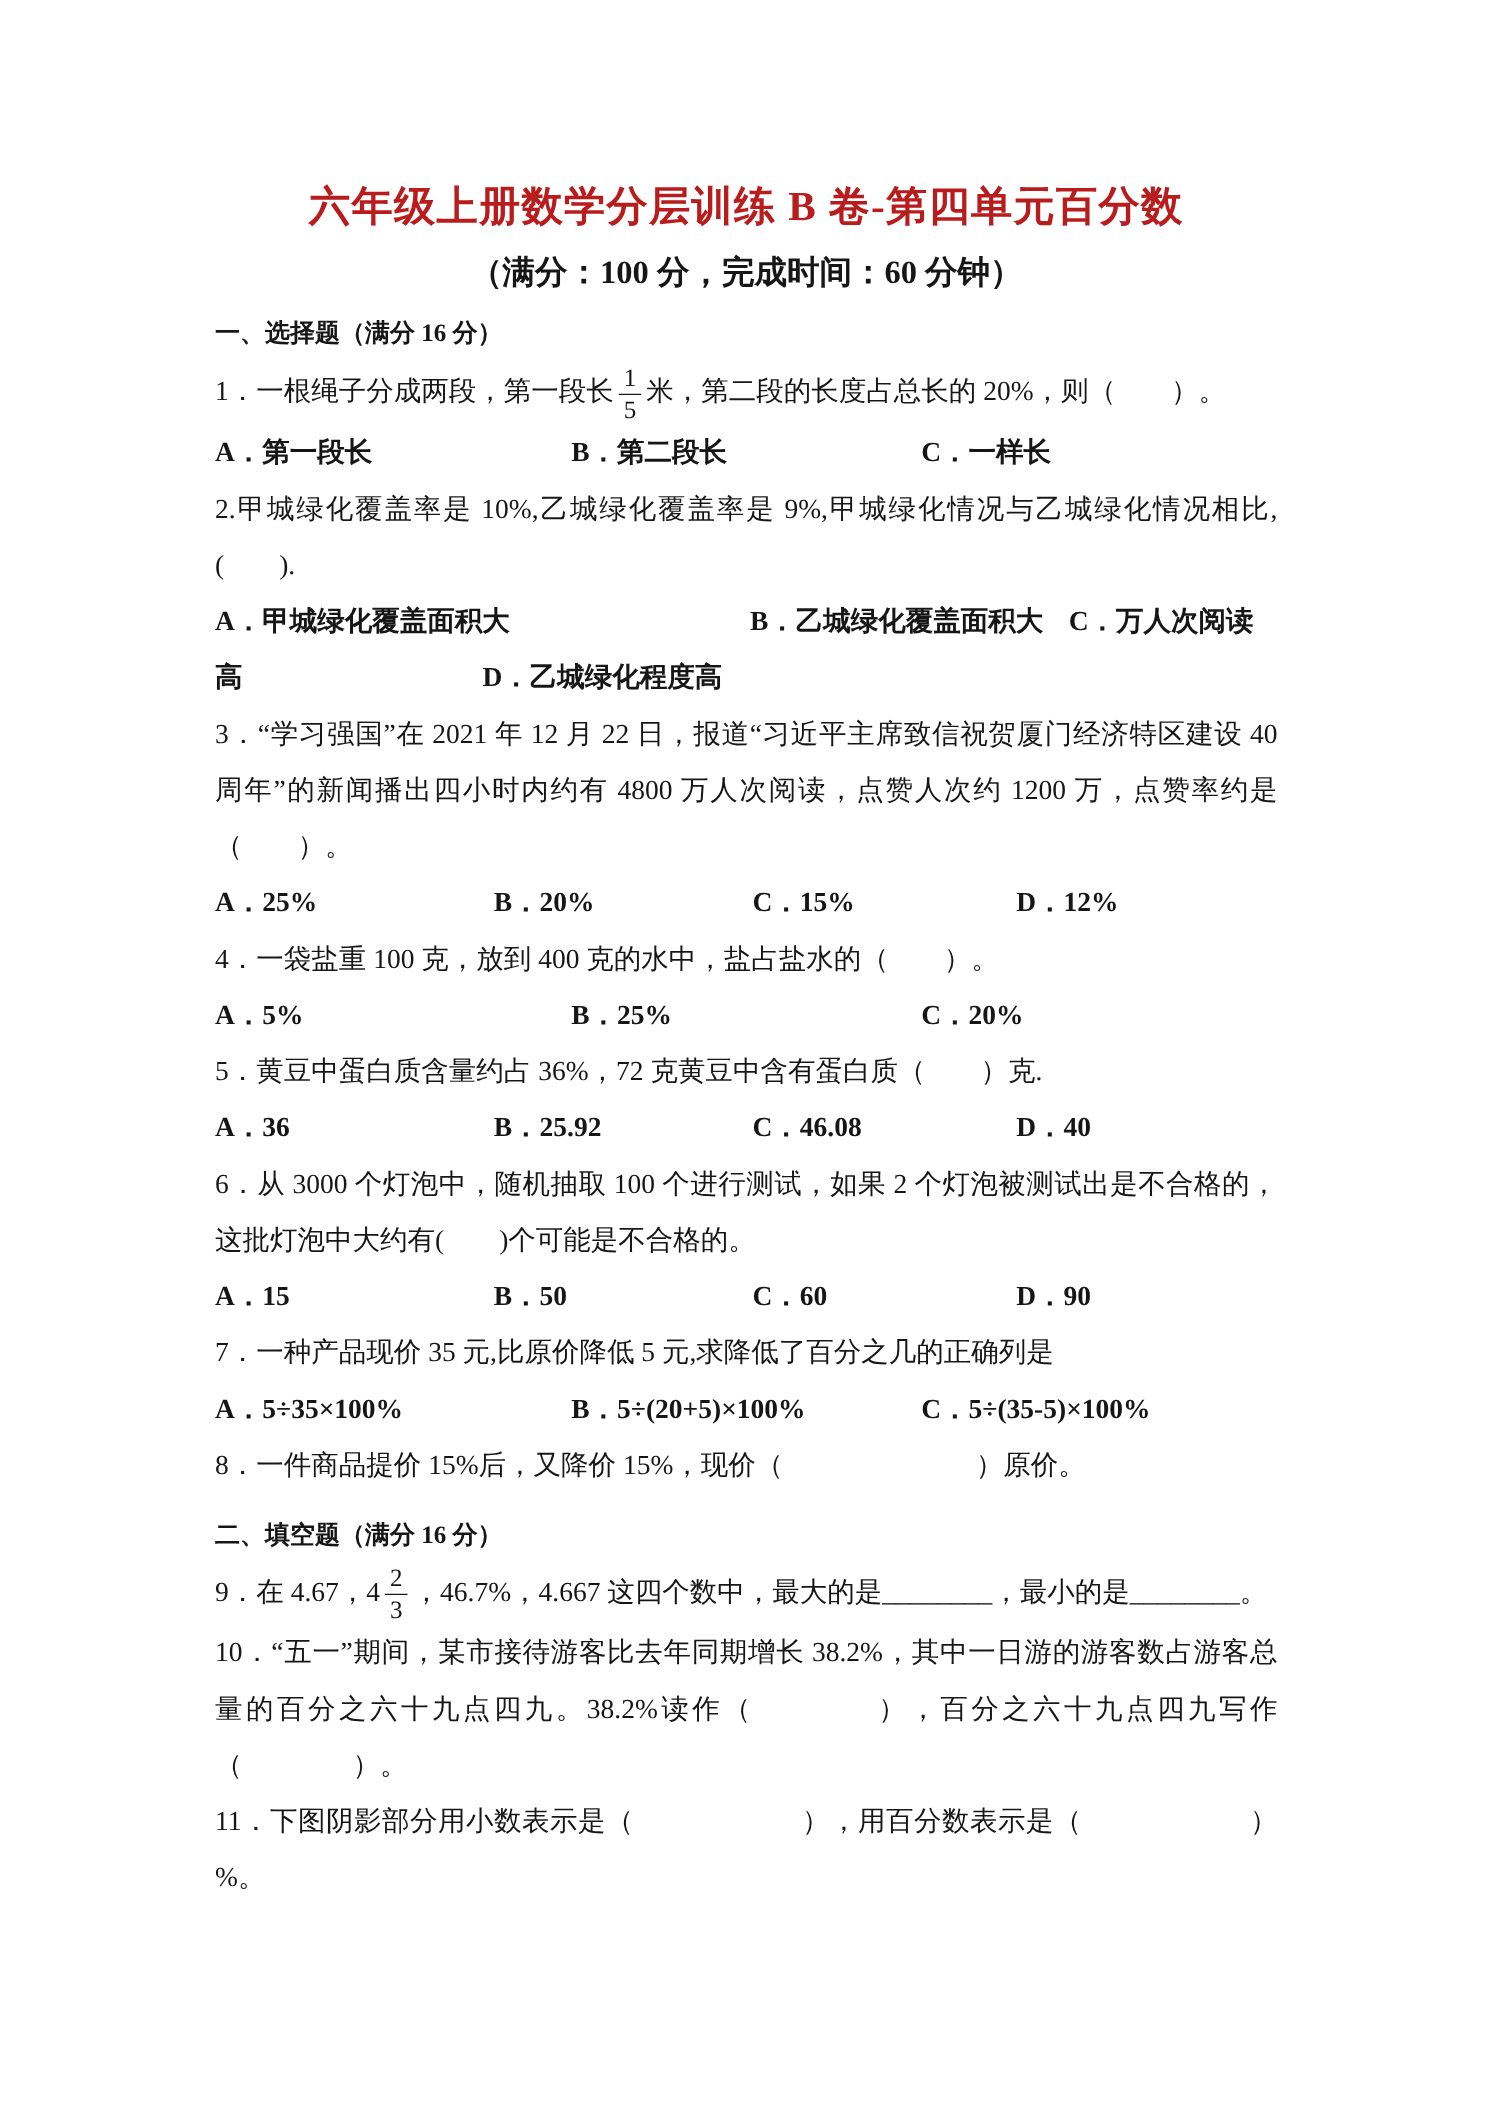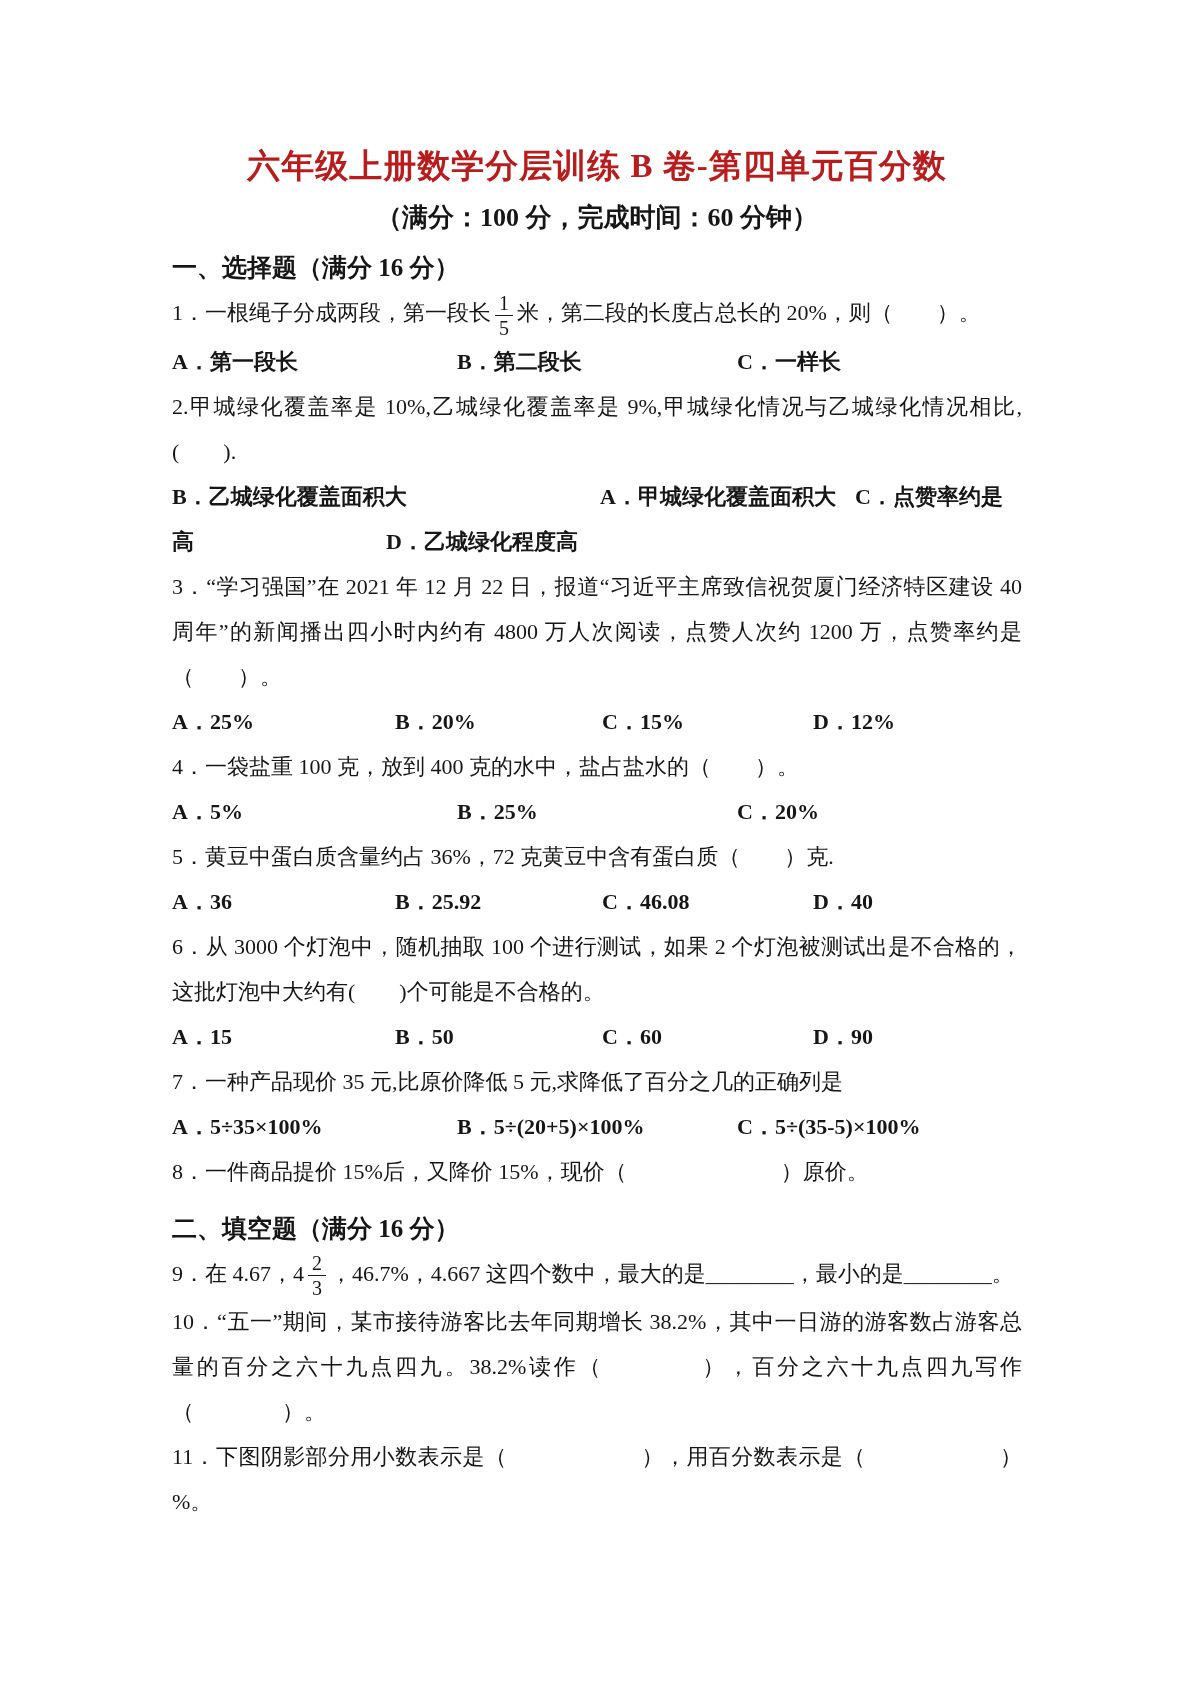--- a/index.html
+++ b/index.html
@@ -16,21 +16,21 @@
   }
   .title {
     font-size:33px; font-weight:700; text-align:center;
     line-height:1.25; letter-spacing:1px;
   }
   .subtitle {
     font-size:26px; font-weight:700; text-align:center;
     margin-top:16px; line-height:30px;
   }
   .heading {
-    font-size:25px; font-weight:700;
+    font-size:20px; font-weight:700;
     margin-top:12px; line-height:45px;
   }
   .para { font-size:22px; line-height:45px; text-align:justify; }
   .opts { display:flex; font-size:22px; line-height:45px; }
   .opts span { display:block; white-space:nowrap;font-weight:bold; }
   .c3 span:nth-child(1){ width:285px; }
   .c3 span:nth-child(2){ width:280px; }
   .c4 span:nth-child(1){ width:223px; }
   .c4 span:nth-child(2){ width:207px; }
   .c4 span:nth-child(3){ width:211px; }
@@ -59,23 +59,23 @@
     <span>1．一根绳子分成两段，第一段长</span><span class="frac"><span class="fnum">1</span><span class="fden">5</span></span><span>米，第二段的长度占总长的 20%，则（　　）。</span>
   </div>
   <div class="opts c3">
     <span>A．第一段长</span>
     <span>B．第二段长</span>
     <span>C．一样长</span>
   </div>
 
   <div class="para">2.甲城绿化覆盖率是 10%,乙城绿化覆盖率是 9%,甲城绿化情况与乙城绿化情况相比,(　　).</div>
   <div class="opts q2r1">
+    <span>A．甲城绿化覆盖面积大</span>
     <span>B．乙城绿化覆盖面积大</span>
-    <span>A．甲城绿化覆盖面积大</span>
-    <span>C．点赞率约是</span>
+    <span>C．万人次阅读</span>
   </div>
   <div class="opts q2r2">
     <span>高</span>
     <span>D．乙城绿化程度高</span>
   </div>
 
   <div class="para">3．“学习强国”在 2021 年 12 月 22 日，报道“习近平主席致信祝贺厦门经济特区建设 40 周年”的新闻播出四小时内约有 4800 万人次阅读，点赞人次约 1200 万，点赞率约是（　　）。</div>
   <div class="opts c4">
     <span>A．25%</span>
     <span>B．20%</span>

